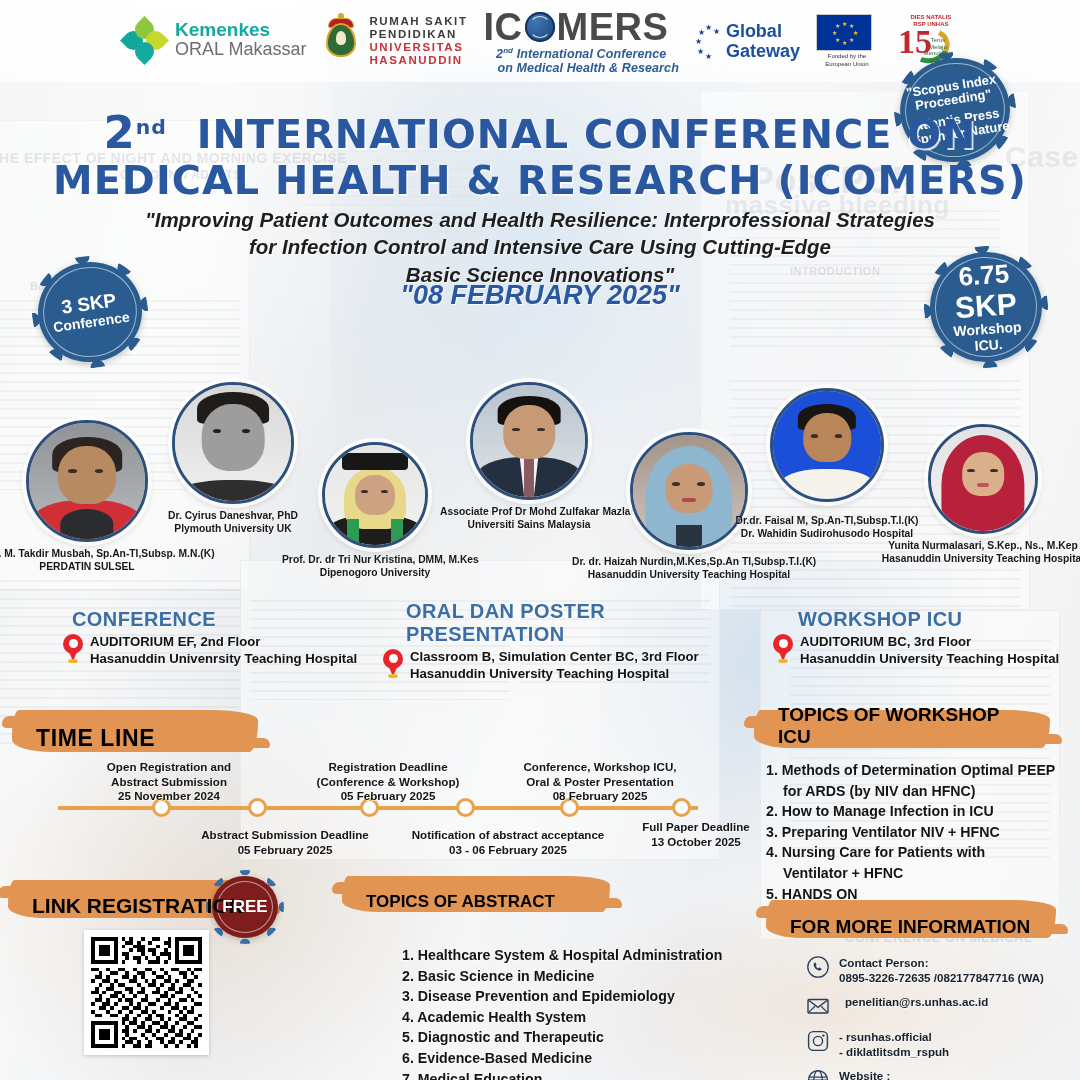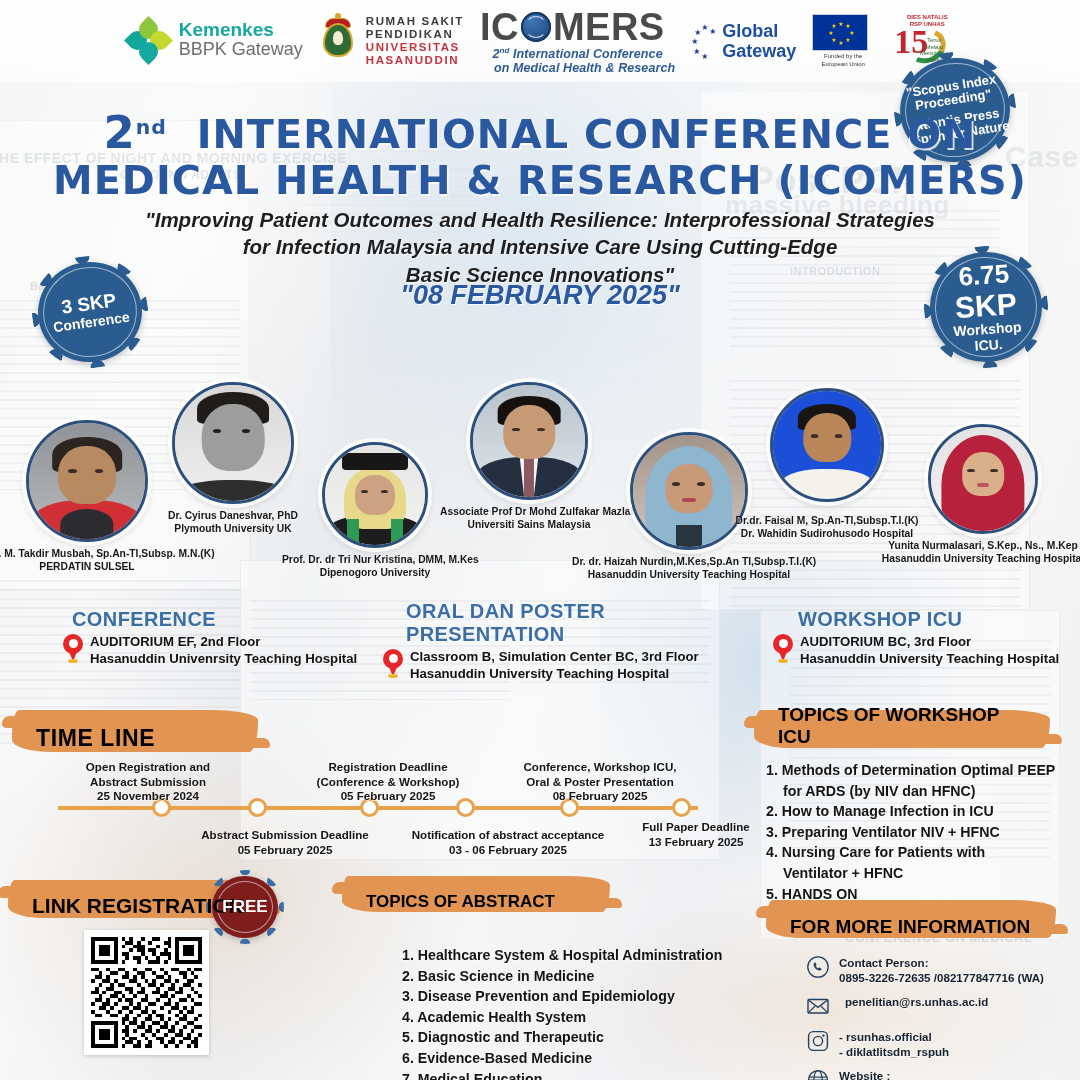--- a/index.html
+++ b/index.html
@@ -386,21 +386,21 @@
 
       <div class="logo">
         <div class="kemenkes-mark">
           <i class="km1"></i>
             <i class="km2"></i>
             <i class="km3"></i>
             <i class="km4"></i>
         </div>
         <div class="kemenkes-txt">
           <div class="l1">Kemenkes</div>
-          <div class="l2">BBPK Gateway</div>
+          <div class="l2">ORAL Makassar</div>
         </div>
       </div>
 
       <div class="logo">
         <div class="unhas-crest">
           <div class="top"></div>
             <div class="cap"></div>
             <div class="body"></div>
             <div class="inner"></div>
         </div>
@@ -496,21 +496,21 @@
     <div class="headline">
       <div class="l1">
         <span class="two">2</span><sup>nd</sup>
         &nbsp;<span>INTERNATIONAL CONFERENCE ON</span>
       </div>
       <div class="l2">MEDICAL HEALTH &amp; RESEARCH (ICOMERS)</div>
     </div>
 
     <div class="subtitle">
       <div>"Improving Patient Outcomes and Health Resilience: Interprofessional Strategies</div>
-      <div>for Infection Malaysia and Intensive Care Using Cutting-Edge</div>
+      <div>for Infection Control and Intensive Care Using Cutting-Edge</div>
       <div>Basic Science Innovations"</div>
     </div>
 
     <div class="datebar">"08 FEBRUARY 2025"</div>
 
     <div class="speaker" style="left:26px; top:420px;">
       <div class="photo" style="width:122px;height:122px;">
         <div class="f-bg" style="background:linear-gradient(180deg,#8f9296,#b9bbbe);"></div>
         <div class="f-body" style="width:94%;height:40%;background:#cf2f35;"></div>
         <div class="f-collar" style="bottom:0;width:46%;height:26%;background:#2a2c30;"></div>
@@ -678,21 +678,21 @@
     </div>
 
     <div class="tl-line"></div>
     <div class="tl-node" style="left:152px;"></div>
     <div class="tl-node" style="left:248px;"></div>
     <div class="tl-node" style="left:360px;"></div>
     <div class="tl-node" style="left:456px;"></div>
     <div class="tl-node" style="left:560px;"></div>
     <div class="tl-node" style="left:672px;"></div>
 
-    <div class="tl-item" style="left:58px; top:760px; width:180px;">
+    <div class="tl-item" style="left:79px; top:760px; width:180px;">
       <div>Open Registration and</div>
       <div>Abstract Submission</div>
       <div>25 November 2024</div>
     </div>
     <div class="tl-item" style="left:172px; top:828px; width:226px;">
       <div>Abstract Submission Deadline</div>
       <div>05 February 2025</div>
     </div>
     <div class="tl-item" style="left:278px; top:760px; width:220px;">
       <div>Registration Deadline</div>
@@ -703,21 +703,21 @@
       <div>Notification of abstract acceptance</div>
       <div>03 - 06 February 2025</div>
     </div>
     <div class="tl-item" style="left:486px; top:760px; width:228px;">
       <div>Conference, Workshop ICU,</div>
       <div>Oral &amp; Poster Presentation</div>
       <div>08 February 2025</div>
     </div>
     <div class="tl-item" style="left:612px; top:820px; width:168px;">
       <div>Full Paper Deadline</div>
-      <div>13 February 2025</div>
+      <div>13 October 2025</div>
     </div>
 
     <div class="brush" style="left:768px; top:710px; width:268px; height:38px; font-size:19px;">
       <div class="paint"></div>
       <span class="lbl">TOPICS OF WORKSHOP ICU</span>
     </div>
     <div class="list" style="left:766px; top:760px; width:300px;">
       <div>1. Methods of Determination Optimal PEEP</div>
       <div class="ind">for ARDS (by NIV dan HFNC)</div>
       <div>2. How to Manage Infection in ICU</div>

